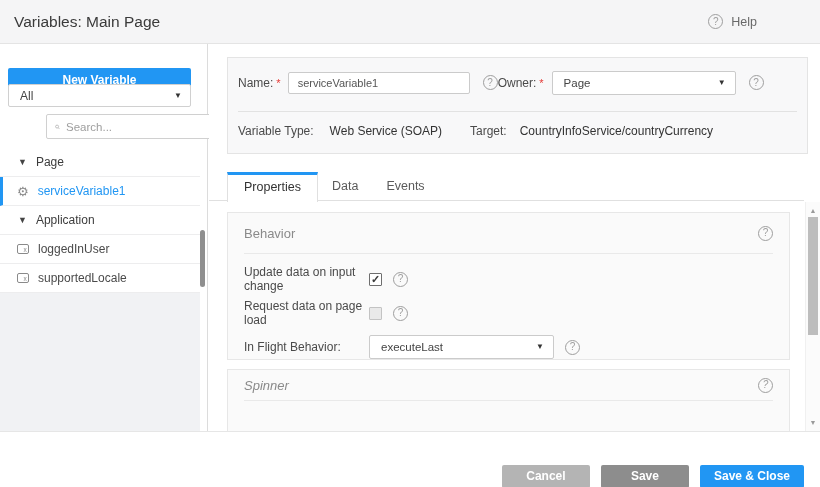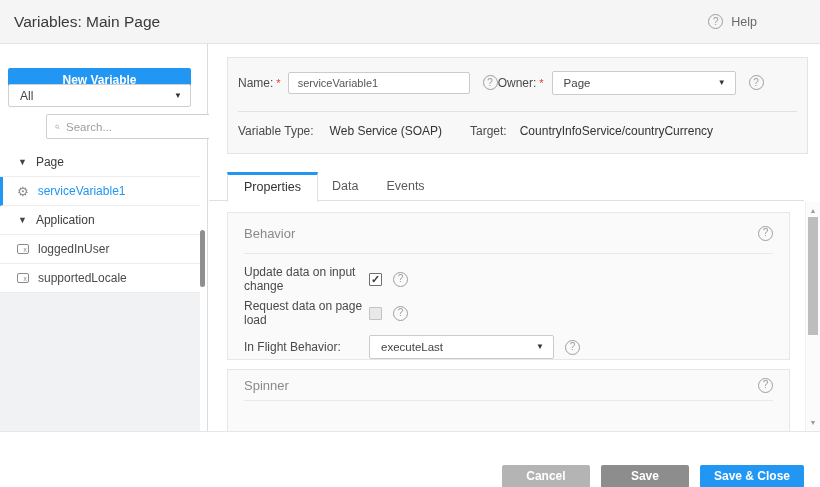--- a/index.html
+++ b/index.html
@@ -78,21 +78,21 @@
   .tab.active { background:#fff; border:1px solid #e0e0e0; border-bottom:none;
                 border-top:3px solid #2196f3; line-height:24px; color:#333;
                 height:30px; padding:0 16px; }
   
   .scroll-area { position:absolute; left:0; top:158px; right:15px; bottom:0; overflow:hidden; }
   .card { margin-left:18px; width:563px; background:#fafafa; border:1px solid #e7e7e7; }
   .card-behavior { margin-top:10px; height:148px; }
   .card-spinner { margin-top:9px; height:80px; }
   .card-head { padding:0 16px; display:flex; align-items:center; }
   .card-behavior .card-head { height:40px; }
-  .card-spinner .card-head { height:30px; }
+  .card-spinner .card-head { height:30px;font-style:italic; }
   .card-title { flex:1; font-size:13px; color:#8a8a8a; }
   .card-div { border-top:1px solid #e9e9e9; margin:0 16px; }
   .rows { padding:8px 16px 0; }
   .prow { display:flex; align-items:center; height:34px; }
   .plabel { width:125px; color:#4a4a4a; flex:none; }
   .cb { width:13px; height:13px; flex:none; border-radius:1px; cursor:pointer;
         display:flex; align-items:center; justify-content:center; }
   .cb.checked { border:1px solid #6e6e6e; background:#fff; color:#3c3c3c;
                 font-size:11px; font-weight:bold; line-height:1; }
   .cb.unchecked { border:1px solid #c3c3c3; background:#e9e9e9; }

